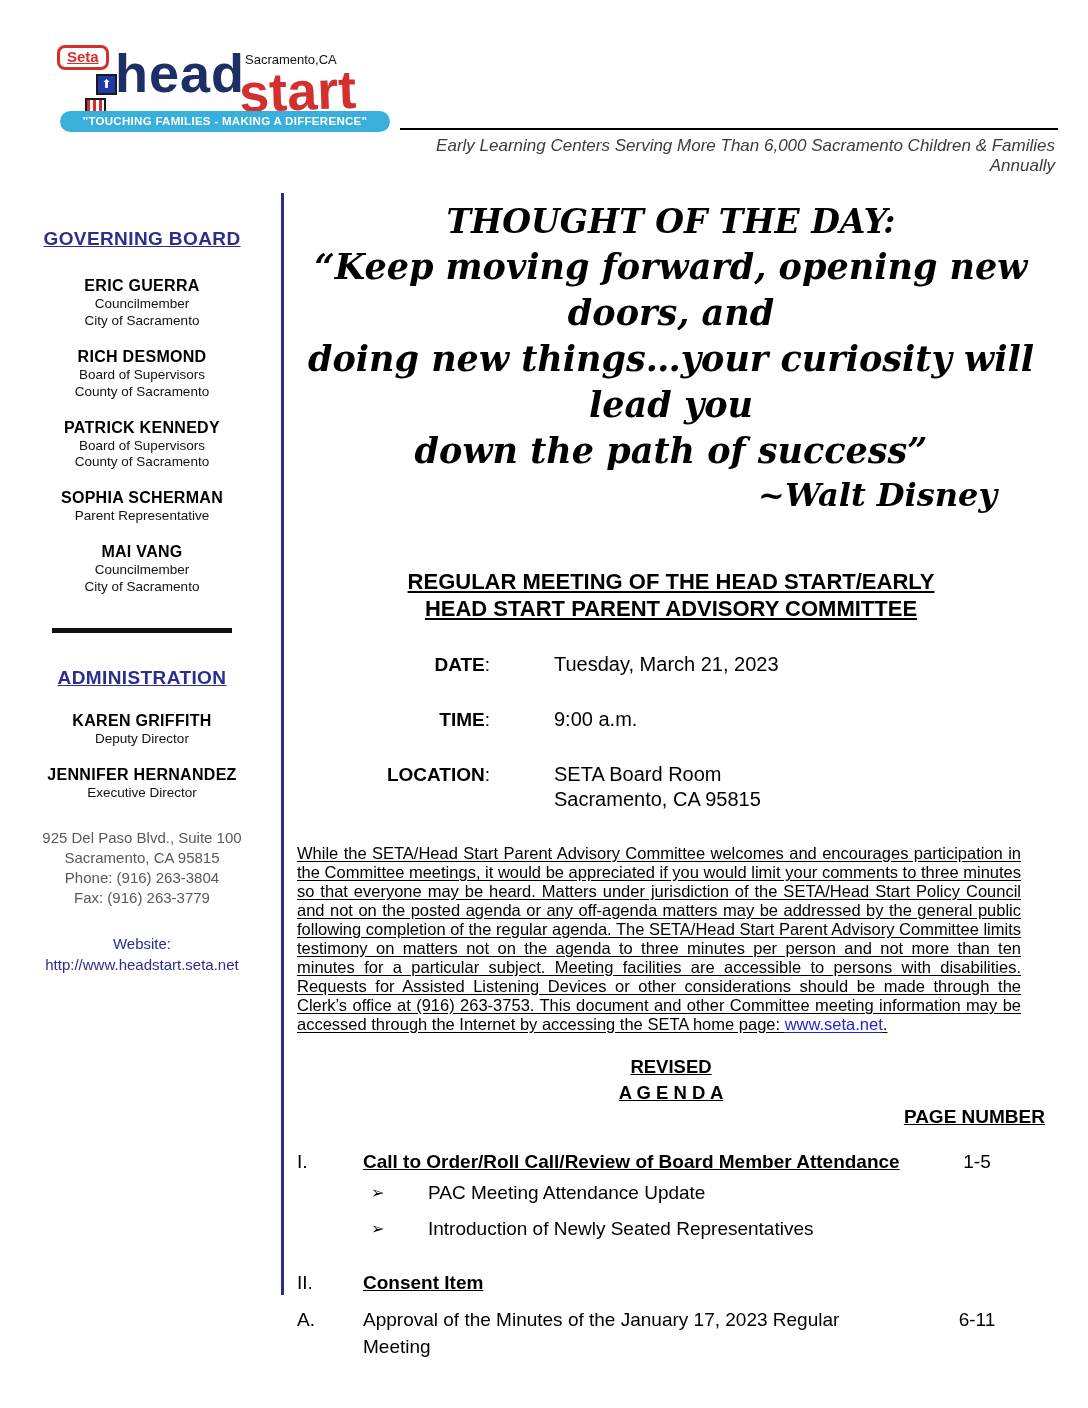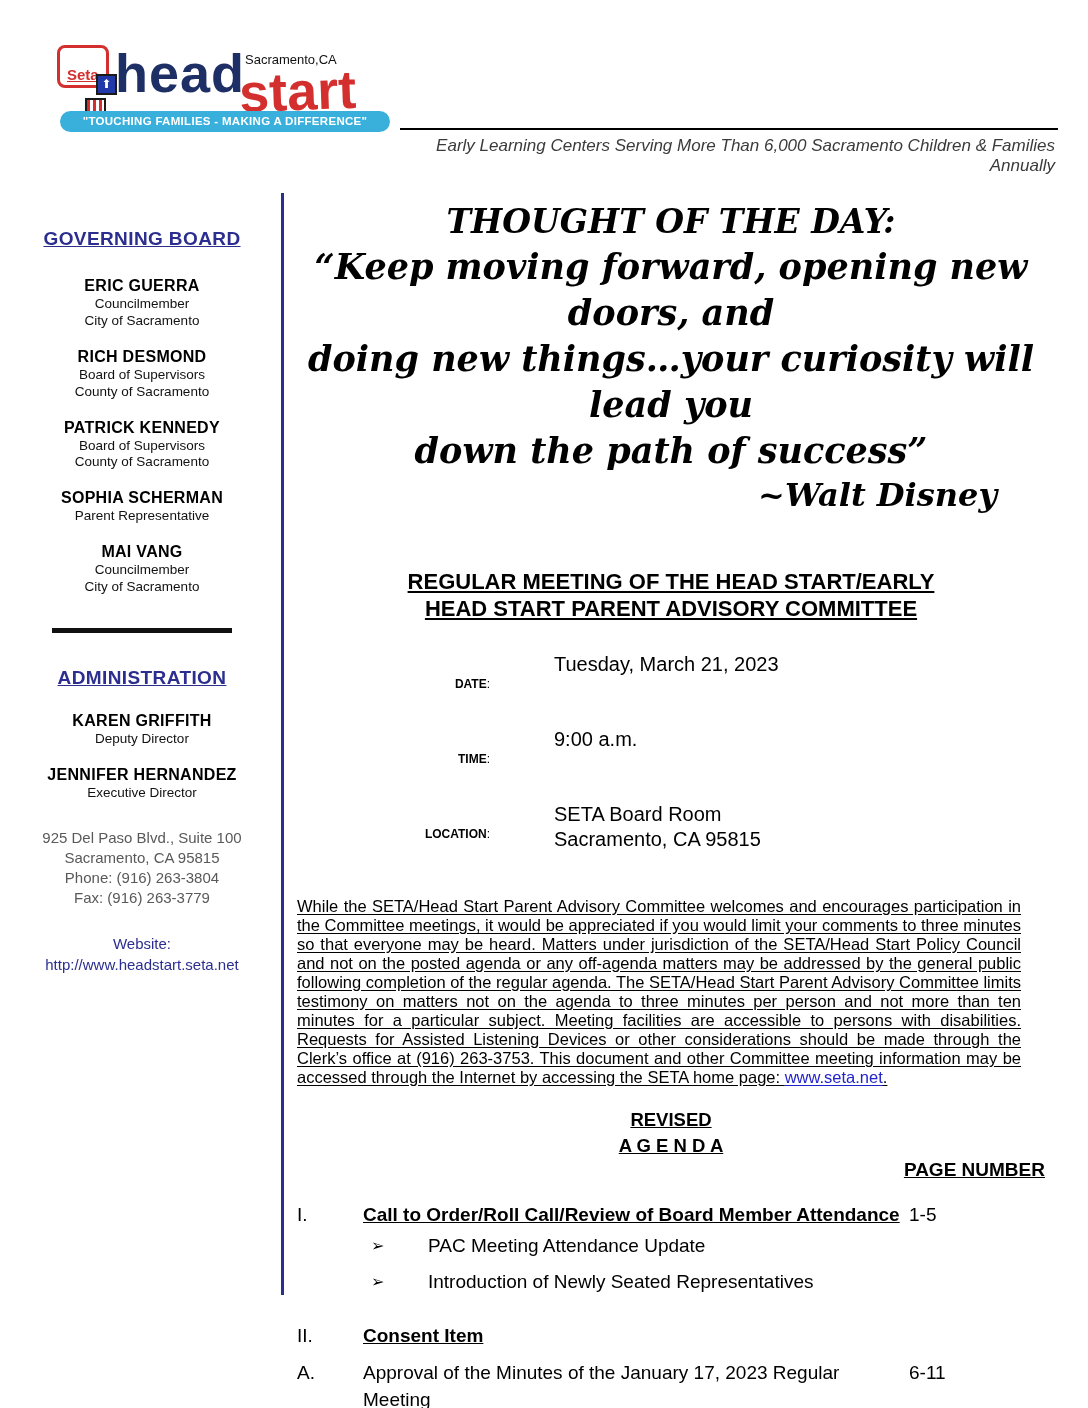--- a/index.html
+++ b/index.html
@@ -2,21 +2,21 @@
 <html><head>
 <meta charset="utf-8">
 <style>
   html,body{margin:0;padding:0;background:#fff;}
   .page{position:relative;width:1088px;height:1408px;background:#fff;overflow:hidden;
         font-family:"Liberation Sans",sans-serif;color:#000;}
 
   
   .logo{position:absolute;left:55px;top:38px;width:345px;height:100px;}
   .seta-badge{position:absolute;left:2px;top:7px;border:3px solid #D42F2F;border-radius:8px;
-              color:#D42F2F;font-weight:bold;font-size:15px;padding:18px 7px 2px;
+              color:#D42F2F;font-weight:bold;font-size:15px;padding:0 7px 2px;
               text-decoration:underline;background:#fff;}
   .cubes{position:absolute;left:28px;top:30px;width:48px;height:66px;}
   .cube{position:absolute;width:21px;height:21px;border:2px solid #1a1a1a;box-sizing:border-box;}
   .cube-arrow{left:13px;top:6px;background:#2138A8;color:#fff;font-size:12px;line-height:16px;text-align:center;}
   .cube-stripes{left:2px;top:30px;background:repeating-linear-gradient(90deg,#D42F2F 0 3px,#fff 3px 6px);}
   .brand-head{position:absolute;left:60px;top:4px;font-size:54px;font-weight:bold;color:#1E2F66;letter-spacing:1px;}
   .brand-city{position:absolute;left:190px;top:14px;font-size:13px;color:#111;}
   .brand-start{position:absolute;left:184px;top:22px;font-size:54px;font-weight:bold;color:#D42F2F;transform:rotate(-2deg);}
   .banner{position:absolute;left:5px;top:73px;width:330px;height:21px;background:#39B0DC;border-radius:12px;
           color:#fff;font-weight:bold;font-size:11.5px;line-height:21px;text-align:center;letter-spacing:.3px;}
@@ -46,40 +46,40 @@
   .script{font-family:"DejaVu Serif",serif;font-style:italic;font-weight:bold;}
   .thought-title{margin-top:12px;text-align:center;font-size:33px;}
   .quote{margin-top:3px;text-align:center;font-size:35px;line-height:46px;}
   .attribution{margin-top:2px;text-align:right;padding-right:48px;font-size:32px;}
 
   .meeting-title{margin-top:54px;text-align:center;font-weight:bold;font-size:22px;line-height:27px;}
   .meeting-title .line{text-decoration:underline;}
 
   .details{margin-top:30px;}
   .detail-row{display:grid;grid-template-columns:193px 1fr;column-gap:64px;margin-bottom:30px;}
-  .detail-label{text-align:right;font-weight:bold;font-size:12px;line-height:25px;margin-top:20px;}
+  .detail-label{text-align:right;font-weight:bold;font-size:19px;line-height:25px;}
   .detail-label .colon{font-weight:normal;}
   .detail-value{font-size:20px;}
   .detail-value div{line-height:25px;}
 
-  .notice{margin-top:45px;width:724px;font-size:16.5px;line-height:19px;text-align:justify;
+  .notice{margin-top:32px;width:724px;font-size:16.5px;line-height:19px;text-align:justify;
           text-decoration:underline;text-underline-offset:2px;}
   .notice a{color:#2222CC;}
 
   .agenda-head{margin-top:20px;text-align:center;font-weight:bold;font-size:18.5px;line-height:26px;}
   .agenda-head .u{text-decoration:underline;}
   .page-num-head{text-align:right;font-weight:bold;font-size:19px;margin-top:0;}
   .page-num-head .u{text-decoration:underline;}
 
   .agenda-items{margin-top:20px;}
   .agenda-item{display:grid;grid-template-columns:66px 546px 1fr;font-size:19px;line-height:27px;}
   .item-1{margin-bottom:16px;}
   .item-2{margin-bottom:10px;}
   .agenda-title.heading{font-weight:bold;text-decoration:underline;}
-  .agenda-pages{text-align:left;font-size:19px;}
+  .agenda-pages{text-align:center;font-size:19px;}
   .agenda-bullets{margin-top:6px;}
   .bullet-row{display:flex;padding-left:8px;margin-bottom:12px;line-height:24px;}
   .bullet-glyph{width:57px;flex:0 0 57px;font-family:"DejaVu Sans",sans-serif;font-size:16px;}
   .bullet-text{font-size:19px;}
 </style>
 </head>
 <body>
 
 <div class="page">
 

